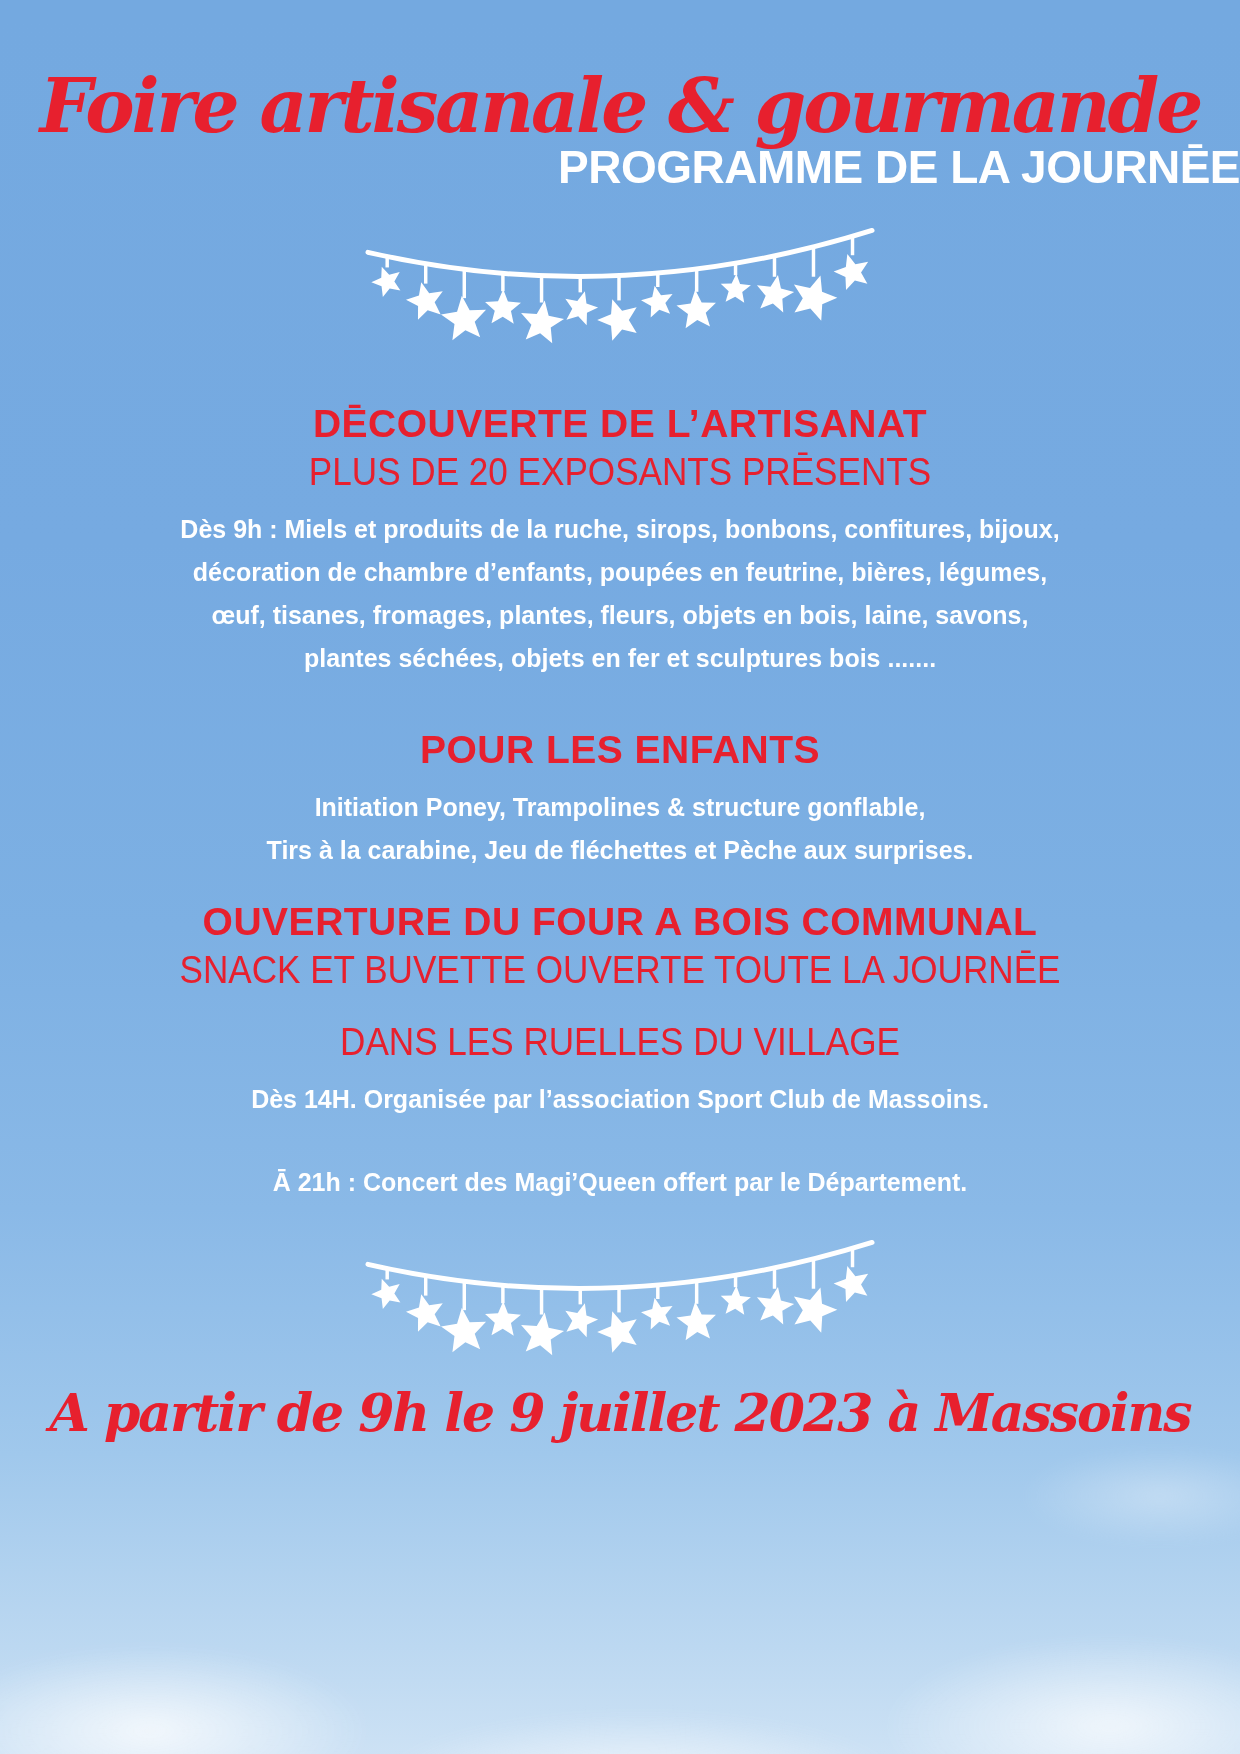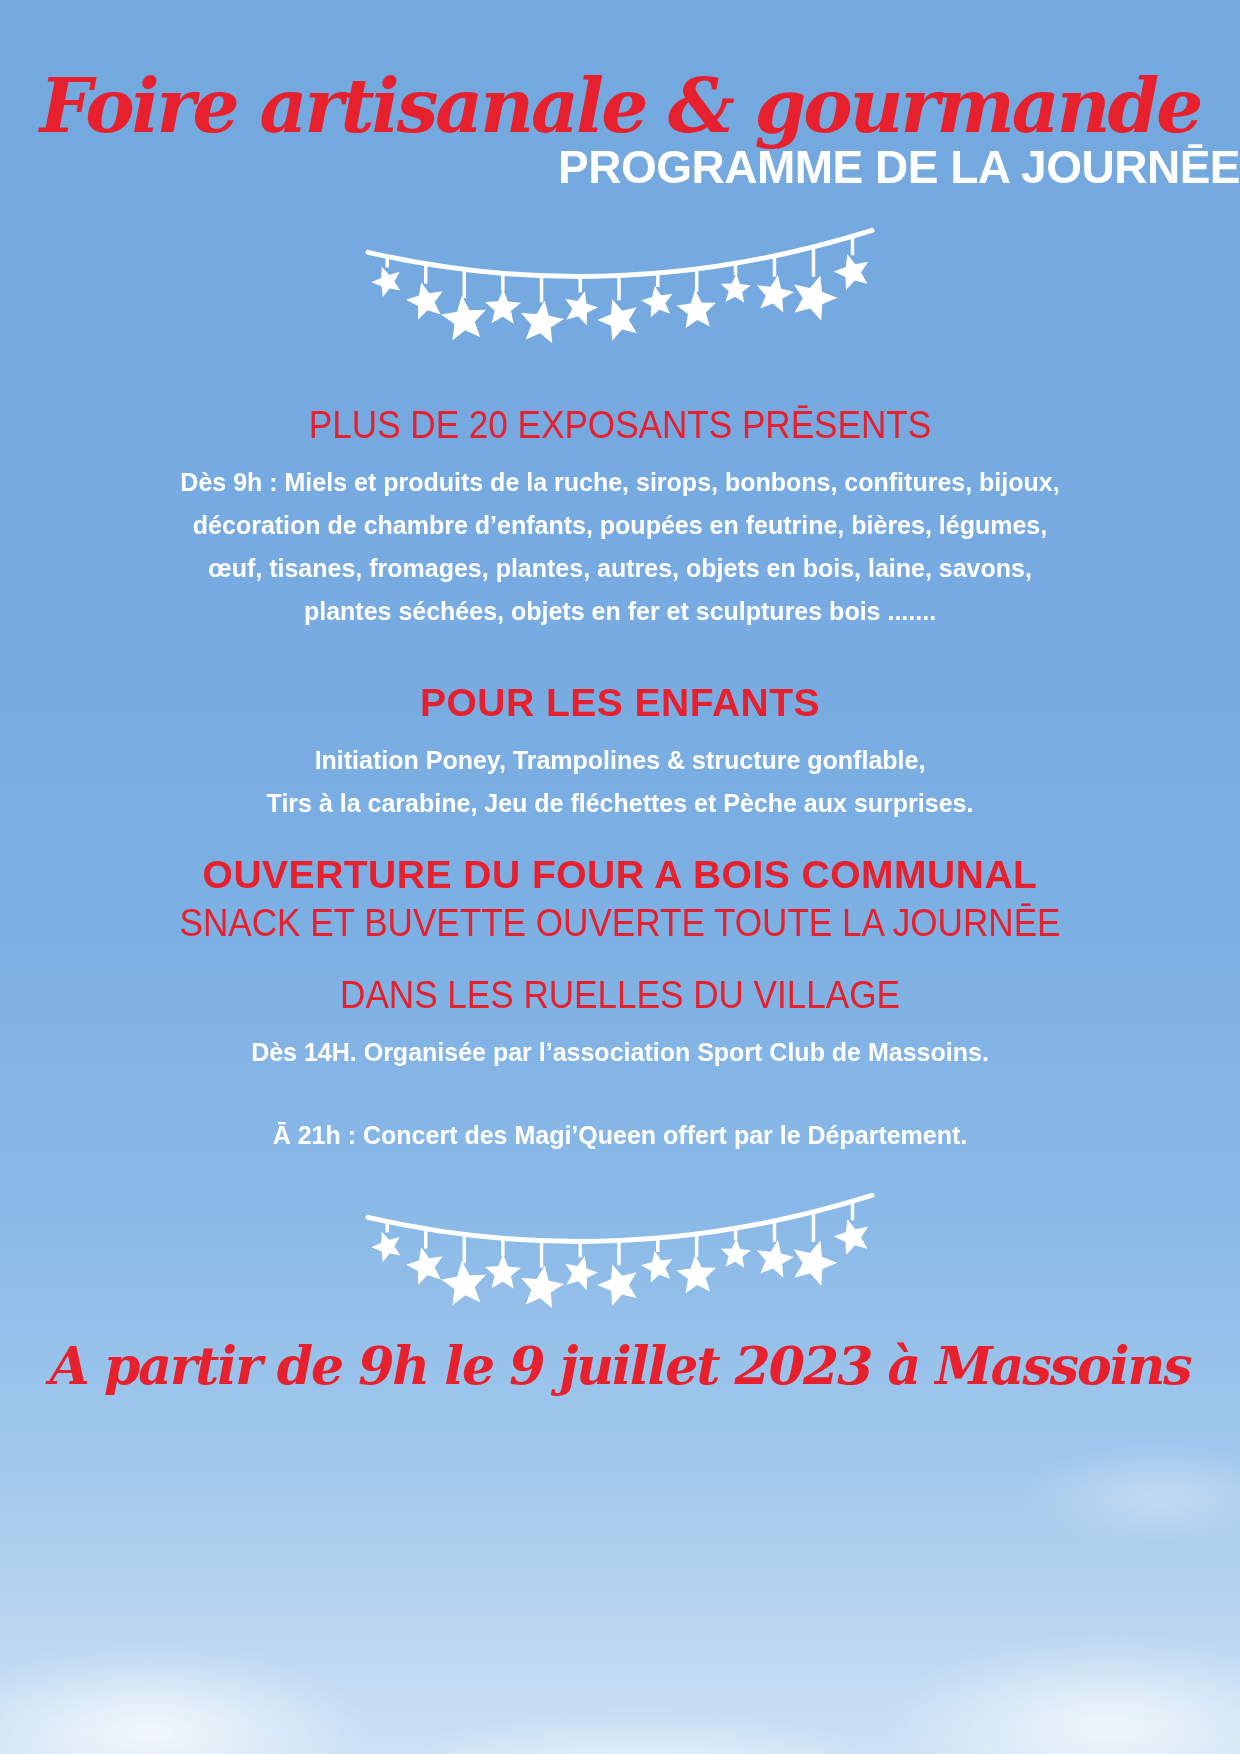--- a/index.html
+++ b/index.html
@@ -107,24 +107,25 @@
       <polygon points="377.3,47.5 381.0,57.9 391.9,59.3 383.2,66.1 385.2,76.9 376.1,70.7 366.4,75.9 369.5,65.3 361.5,57.7 372.5,57.4" fill="#fff"></polygon>
       <line x1="415.68639053254435" y1="29.665680473372777" x2="415.68639053254435" y2="50.665680473372774" stroke="#fff" stroke-width="3.5"></line>
       <polygon points="419.2,49.0 422.2,62.4 435.5,65.9 423.6,72.9 424.5,86.6 414.1,77.5 401.3,82.6 406.8,69.9 398.0,59.3 411.7,60.6" fill="#fff"></polygon>
       <line x1="454.97633136094674" y1="20.624260355029588" x2="454.97633136094674" y2="50.62426035502959" stroke="#fff" stroke-width="3.5"></line>
       <polygon points="462.0,49.3 463.6,65.7 479.0,71.8 463.8,78.4 462.8,94.9 451.8,82.6 435.8,86.7 444.2,72.4 435.3,58.5 451.5,62.0" fill="#fff"></polygon>
       <line x1="494.3136094674556" y1="9.94970414201183" x2="494.3136094674556" y2="28.949704142011832" stroke="#fff" stroke-width="3.5"></line>
       <polygon points="489.1,27.8 497.2,38.0 510.1,35.4 502.9,46.3 509.3,57.7 496.7,54.3 487.8,63.9 487.2,50.8 475.3,45.4 487.6,40.8" fill="#fff"></polygon>
     </svg>
 
   <section class="s1">
+    <h2>DĒCOUVERTE DE L’ARTISANAT</h2>
     <div class="sub">PLUS DE 20 EXPOSANTS PRĒSENTS</div>
     <p class="body">Dès 9h : Miels et produits de la ruche, sirops, bonbons, confitures, bijoux,
 décoration de chambre d’enfants, poupées en feutrine, bières, légumes,
-œuf, tisanes, fromages, plantes, autres, objets en bois, laine, savons,
+œuf, tisanes, fromages, plantes, fleurs, objets en bois, laine, savons,
 plantes séchées, objets en fer et sculptures bois .......</p>
   </section>
 
   <section class="s2">
     <h2>POUR LES ENFANTS</h2>
     <p class="body">Initiation Poney, Trampolines &amp; structure gonflable,
 Tirs à la carabine, Jeu de fléchettes et Pèche aux surprises.</p>
   </section>
 
   <section class="s3">

